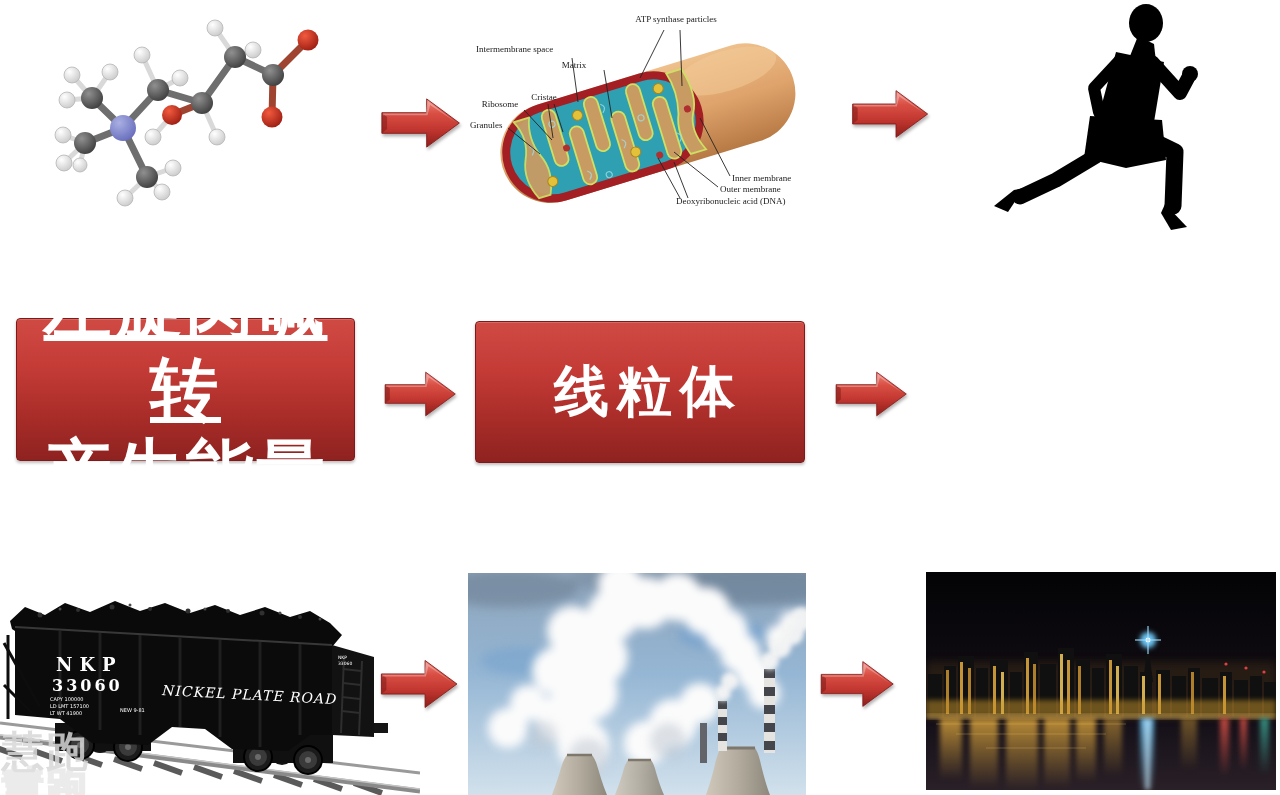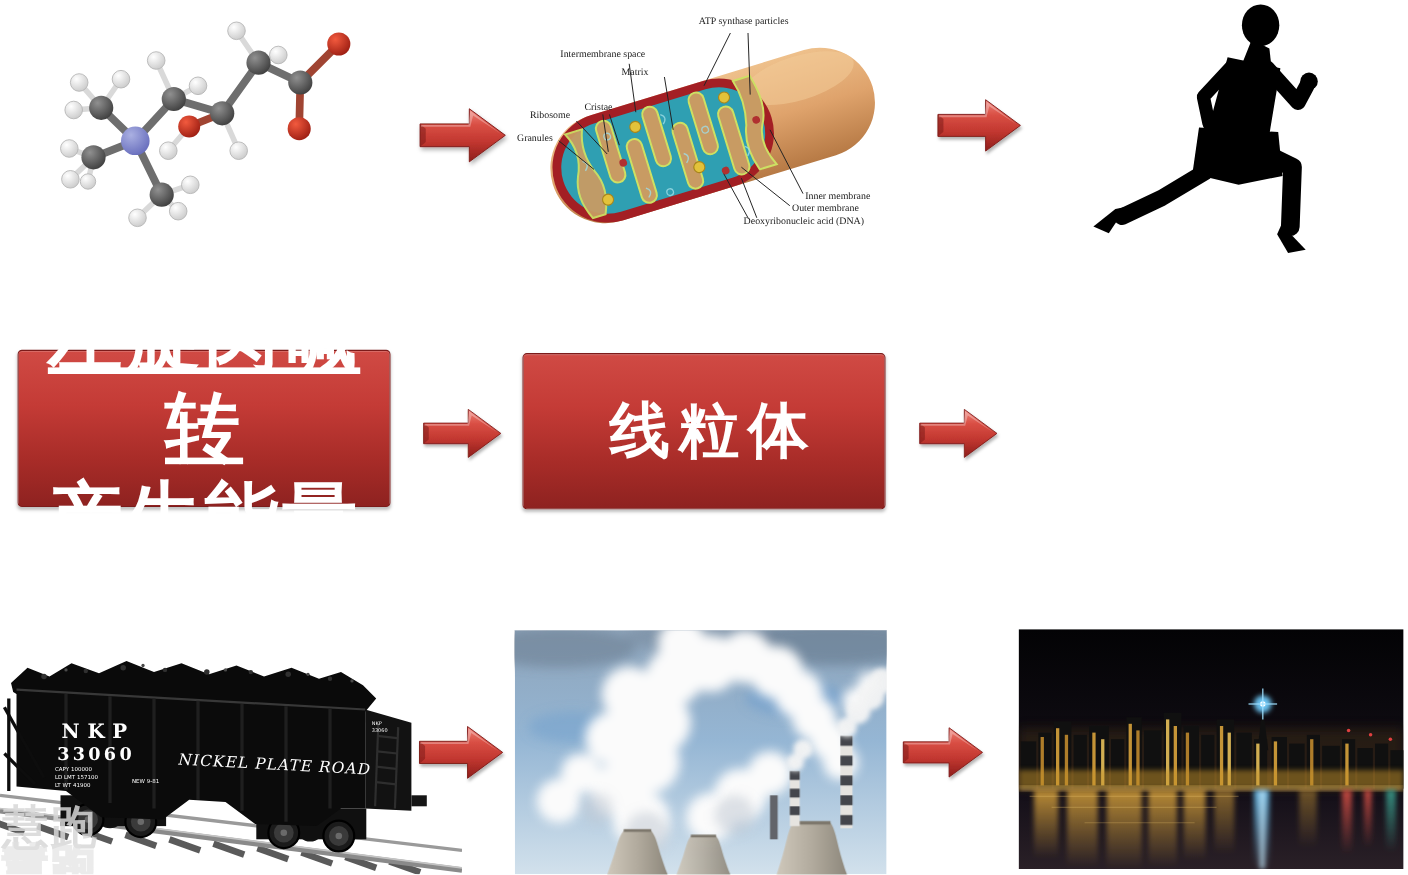--- a/index.html
+++ b/index.html
@@ -232,22 +232,22 @@
         <line x1="80" y1="102" x2="85" y2="136"></line>
           <line x1="86" y1="102" x2="95" y2="130"></line>
         <line x1="40" y1="126" x2="72" y2="152"></line>
         <line x1="262" y1="174" x2="232" y2="116"></line>
         <line x1="250" y1="185" x2="206" y2="150"></line>
         <line x1="212" y1="196" x2="190" y2="156"></line>
           <line x1="220" y1="196" x2="206" y2="160"></line>
       </g>
     </svg>
     <div class="mlabel" style="left:148px;top:13px;width:120px;text-align:center">ATP synthase particles</div>
-    <div class="mlabel" style="left:8px;top:43px;width:144px;text-align:center">Intermembrane space</div>
-    <div class="mlabel" style="left:97px;top:59px;width:52px;text-align:left">Matrix</div>
+    <div class="mlabel" style="left:8px;top:43px;width:144px;text-align:left">Intermembrane space</div>
+    <div class="mlabel" style="left:80px;top:59px;width:52px;text-align:center">Matrix</div>
     <div class="mlabel" style="left:6px;top:98px;width:52px;text-align:center">Ribosome</div>
     <div class="mlabel" style="left:56px;top:91px;width:40px;text-align:center">Cristae</div>
     <div class="mlabel" style="left:2px;top:119px;width:16px;text-align:right">Granules</div>
     <div class="mlabel" style="left:264px;top:172px">Inner membrane</div>
     <div class="mlabel" style="left:252px;top:183px">Outer membrane</div>
     <div class="mlabel" style="left:208px;top:195px">Deoxyribonucleic acid (DNA)</div>
   </div>
 
   <svg class="abs" style="left:846px;top:84px" width="90" height="60" viewBox="0 0 100 72">
     <g filter="url(#dropsh)">

